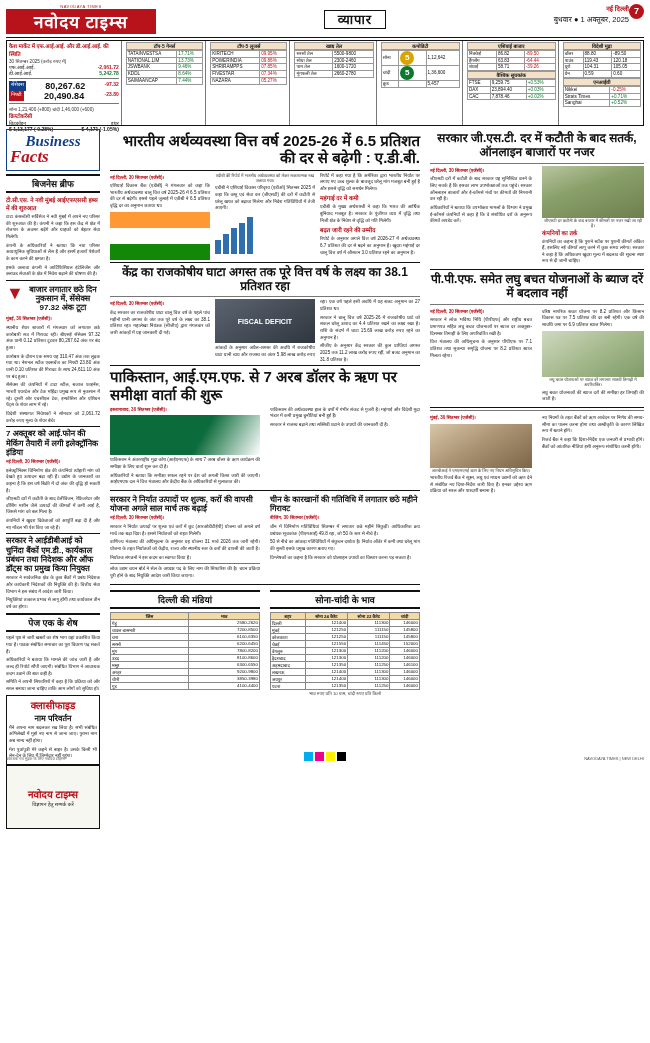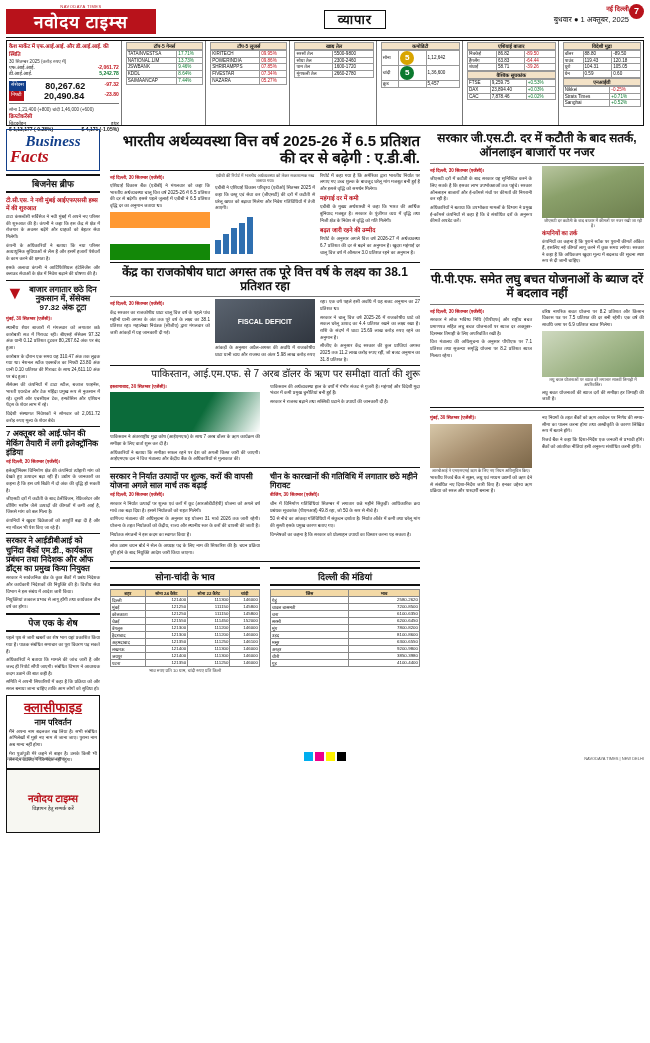--- a/index.html
+++ b/index.html
@@ -47,21 +47,21 @@
 
   .gold-box { width:88px; }
   .circ { width:14px;height:14px;border-radius:50%;background:#d8a400;display:inline-flex;align-items:center;justify-content:center;color:#fff;font-size:8px;font-weight:bold;}
   .circ.green { background:#0b7a2f; }
 
   
   .rule { border-top:1px solid #111; margin:2px 0; }
   .rule-thin { border-top:0.5px solid #777; margin:2px 0; }
   h1.head { font-size:15px; line-height:1.15; margin:3px 0; font-weight:bold; text-align:right; }
   h2.head { font-size:12px; line-height:1.15; margin:3px 0; font-weight:bold; text-align:center; }
-  h3.head { font-size:10px; line-height:1.15; margin:2px 0; font-weight:normal; text-align:right; }
+  h3.head { font-size:15px; line-height:1.15; margin:2px 0; font-weight:bold; text-align:left; }
   h4.head { font-size:8px; line-height:1.15; margin:2px 0; font-weight:bold; text-align:left; }
   .kicker { font-size:6px; color:#b8121b; font-weight:bold; }
   p.body { font-size:4.6px; line-height:1.45; text-align:justify; margin:2px 0; color:#222; }
   .byline { font-size:4.6px; font-weight:bold; color:#b8121b; }
   .cols3 { column-count:3; column-gap:5px; }
 
   .photo { background:linear-gradient(160deg,#9fb4c9,#6f8aa3 45%,#45607a); position:relative; overflow:hidden; }
   .photo.veg { background:linear-gradient(160deg,#b9c6a0,#8aa06a 40%,#6d7f4e); }
   .photo.flag { background:linear-gradient(180deg,#ff9933 0 33%,#ffffff 33% 66%,#138808 66% 100%); }
   .photo.money { background:linear-gradient(150deg,#cfd9c0,#a5b98d 50%,#7e9b67); }
@@ -78,21 +78,21 @@
 
   .chart-bars { display:flex; align-items:flex-end; gap:2px; height:40px; }
   .chart-bars i { display:block; width:6px; background:#2f6fb0; }
 
   table.rates { border-collapse:collapse; width:100%; font-size:4.4px; }
   table.rates th { background:#f3d9a6; border:0.4px solid #888; padding:0 1px; font-size:4.4px; }
   table.rates td { border:0.4px solid #888; padding:0 1px; text-align:right; }
   table.rates td:first-child { text-align:left; }
 
   .classified { border:1px solid #111; margin-top:2px; padding:2px; }
-  .cls-title { color:#b8121b; font-weight:bold; font-size:13px; text-align:center; font-family:"Liberation Serif", serif;text-decoration:underline;}
+  .cls-title { color:#b8121b; font-weight:bold; font-size:10px; text-align:center; font-family:"Liberation Serif", serif;}
   .cls-sub { font-size:8px; text-align:center; font-weight:bold; }
 
   .cmyk { position:absolute; bottom:2px; left:50%; transform:translateX(-50%); display:flex; gap:2px; }
   .cmyk i { width:9px;height:9px;display:block; }
   .footer-note { position:absolute; bottom:2px; left:6px; font-size:4px; color:#555; }
   .footer-right { position:absolute; bottom:2px; right:6px; font-size:4px; color:#555; }
 
   .arrow-red { color:#b8121b; font-size:18px; }
   .smallcap { font-size:4.4px; text-align:center; color:#444; }
   .adbox { border:1px solid #111; height:64px; display:flex; align-items:center; justify-content:center; flex-direction:column; background:#f7f7f2; }
@@ -474,20 +474,71 @@
           <p class="body"><b class="byline">बीजिंग, 30 सितम्बर (एजेंसी)।</b></p>
           <p class="body">चीन में विनिर्माण गतिविधियां सितम्बर में लगातार छठे महीने सिकुड़ीं। आधिकारिक क्रय प्रबंधक सूचकांक (पीएमआई) 49.8 रहा, जो 50 के स्तर से नीचे है।</p>
           <p class="body">50 से नीचे का आंकड़ा गतिविधियों में संकुचन दर्शाता है। निर्यात ऑर्डर में कमी तथा घरेलू मांग की सुस्ती इसके प्रमुख कारण बताए गए।</p>
           <p class="body">विश्लेषकों का कहना है कि सरकार को प्रोत्साहन उपायों का विस्तार करना पड़ सकता है।</p>
         </div>
       </div>
 
       <div class="rule"></div>
       <div class="layout">
         <div style="width:150px">
+          <div class="section-title">दिल्ली की मंडियां</div>
+          <table class="rates">
+            <tbody>
+                <tr>
+                  <th>जिंस</th>
+                  <th>भाव</th>
+                </tr>
+            <tr>
+                  <td>गेहूं</td>
+                  <td>2580-2620</td>
+                </tr>
+            <tr>
+                  <td>चावल बासमती</td>
+                  <td>7200-8500</td>
+                </tr>
+            <tr>
+                  <td>चना</td>
+                  <td>6100-6350</td>
+                </tr>
+            <tr>
+                  <td>सरसों</td>
+                  <td>6200-6450</td>
+                </tr>
+            <tr>
+                  <td>मूंग</td>
+                  <td>7800-8200</td>
+                </tr>
+            <tr>
+                  <td>उड़द</td>
+                  <td>8100-8600</td>
+                </tr>
+            <tr>
+                  <td>मसूर</td>
+                  <td>6300-6550</td>
+                </tr>
+            <tr>
+                  <td>अरहर</td>
+                  <td>9200-9800</td>
+                </tr>
+            <tr>
+                  <td>चीनी</td>
+                  <td>3850-3980</td>
+                </tr>
+            <tr>
+                  <td>गुड़</td>
+                  <td>4100-4400</td>
+                </tr>
+          </tbody>
+            </table>
+        </div>
+        <div style="width:150px">
           <div class="section-title">सोना-चांदी के भाव</div>
           <table class="rates">
             <tbody>
                 <tr>
               <th>शहर</th>
               <th>सोना 24 कैरेट</th>
               <th>सोना 22 कैरेट</th>
               <th>चांदी</th>
             </tr>
             <tr>
@@ -546,71 +597,20 @@
                 </tr>
             <tr>
                   <td>पटना</td>
                   <td>121350</td>
                   <td>111250</td>
                   <td>146000</td>
                 </tr>
           </tbody>
             </table>
           <div class="smallcap">भाव रुपए प्रति 10 ग्राम, चांदी रुपए प्रति किलो</div>
-        </div>
-        <div style="width:150px">
-          <div class="section-title">दिल्ली की मंडियां</div>
-          <table class="rates">
-            <tbody>
-                <tr>
-                  <th>जिंस</th>
-                  <th>भाव</th>
-                </tr>
-            <tr>
-                  <td>गेहूं</td>
-                  <td>2580-2620</td>
-                </tr>
-            <tr>
-                  <td>चावल बासमती</td>
-                  <td>7200-8500</td>
-                </tr>
-            <tr>
-                  <td>चना</td>
-                  <td>6100-6350</td>
-                </tr>
-            <tr>
-                  <td>सरसों</td>
-                  <td>6200-6450</td>
-                </tr>
-            <tr>
-                  <td>मूंग</td>
-                  <td>7800-8200</td>
-                </tr>
-            <tr>
-                  <td>उड़द</td>
-                  <td>8100-8600</td>
-                </tr>
-            <tr>
-                  <td>मसूर</td>
-                  <td>6300-6550</td>
-                </tr>
-            <tr>
-                  <td>अरहर</td>
-                  <td>9200-9800</td>
-                </tr>
-            <tr>
-                  <td>चीनी</td>
-                  <td>3850-3980</td>
-                </tr>
-            <tr>
-                  <td>गुड़</td>
-                  <td>4100-4400</td>
-                </tr>
-          </tbody>
-            </table>
         </div>
       </div>
     </div>
 
     <div class="col" style="width:214px;">
       <h2 class="head">सरकार जी.एस.टी. दर में कटौती के बाद सतर्क, ऑनलाइन बाजारों पर नजर</h2>
       <div class="rule-thin"></div>
       <div class="layout">
         <div style="width:104px">
           <p class="body"><b class="byline">नई दिल्ली, 30 सितम्बर (एजेंसी)।</b></p>

